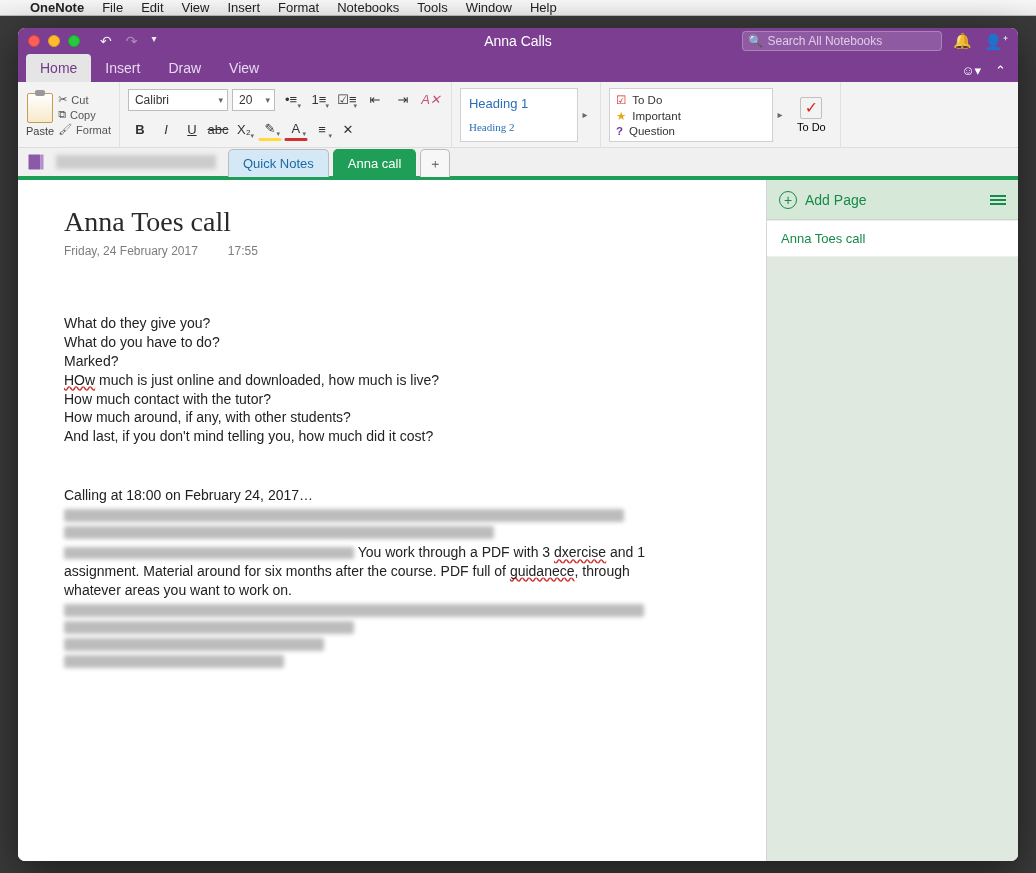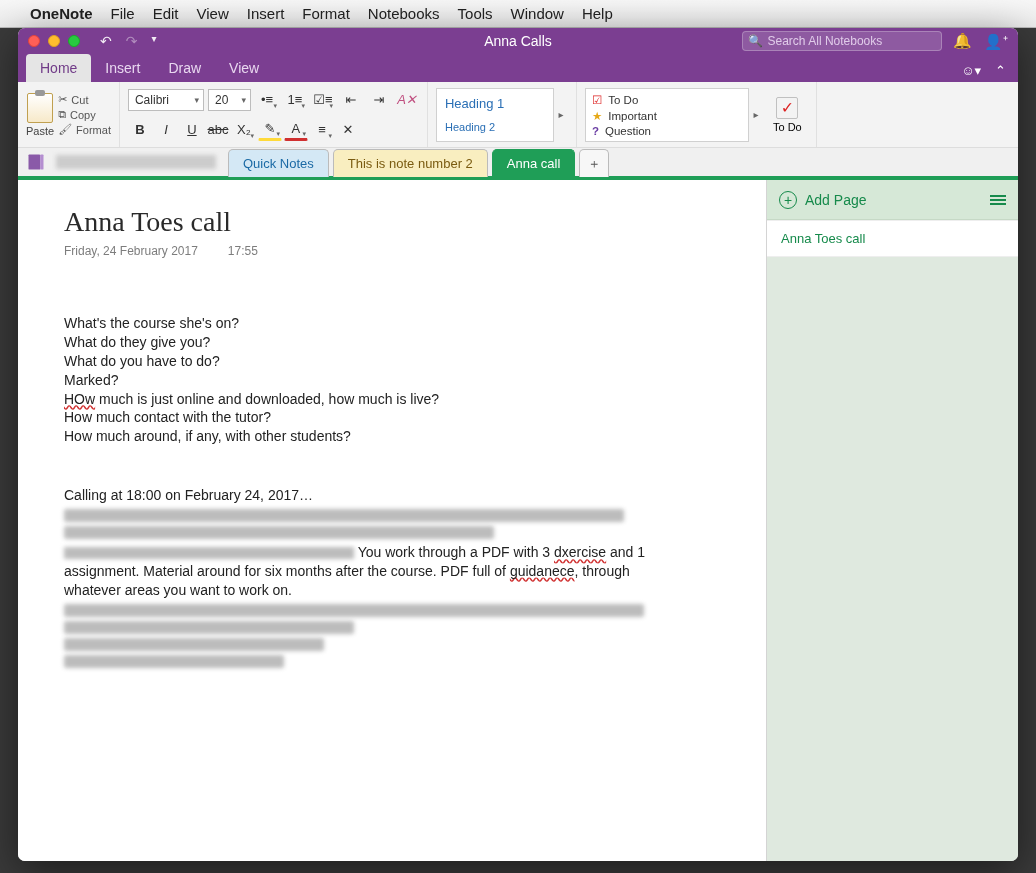--- a/index.html
+++ b/index.html
@@ -7,27 +7,27 @@
   font-family: -apple-system, "Helvetica Neue", Arial, sans-serif;
   background: #3a3a3a;
   width: 1036px;
   height: 873px;
   overflow: hidden;
   font-size: 13px;
 }
 
 .mac-menubar {
   background: linear-gradient(#f7f7f7,#ececec);
-  height: 28px;
+  height: 16px;
   display: flex;
   align-items: center;
   padding: 0 12px;
   gap: 18px;
   border-bottom: 1px solid #bbb;
-  font-size: 15px;
+  font-size: 13px;
   color: #222;
 }
 .mac-menubar .apple { font-size: 15px; }
 .mac-menubar .app-name { font-weight: 700; }
 .mac-menubar span { cursor: default; }
 
 
 .window {
   position: absolute;
   top: 28px; left: 18px;
@@ -94,35 +94,35 @@
 .clip-icon { width:26px; height:30px; background:linear-gradient(#fff,#f7e9c9); border:1px solid #c0a050; border-radius:2px; position:relative;}
 .clip-icon:before{content:""; position:absolute; top:-4px; left:7px; width:10px; height:6px; background:#999; border-radius:2px;}
 .mini-list { display:flex; flex-direction:column; gap:2px; font-size:11px; color:#555;}
 .mini-list div { display:flex; align-items:center; gap:4px;}
 .font-row { display:flex; gap:4px; align-items:center; }
 .select {
   border:1px solid #bdbdbd; background:#fff; height:22px; font-size:12px;
   display:flex; align-items:center; padding:0 18px 0 6px; position:relative; color:#333;
 }
 .select:after{content:"▾"; position:absolute; right:4px; font-size:9px; color:#666;}
-.fontname{ width:76px;} .fontsize{ width:43px;}
+.fontname{ width:100px;} .fontsize{ width:43px;}
 .btnrow { display:flex; gap:2px; margin-top:4px;}
 .tbtn {
   width:24px; height:22px; border:1px solid transparent; border-radius:2px;
   display:flex; align-items:center; justify-content:center; font-size:13px; color:#333; position:relative; background:transparent;
 }
 .tbtn .dd{ position:absolute; right:1px; bottom:0; font-size:7px; color:#666;}
 .underline-color { border-bottom:3px solid #ffda3a;}
 .underline-red { border-bottom:3px solid #d03030;}
 .heading-box {
   border:1px solid #d0d0d0; background:#fff; width:118px; height:54px;
   display:flex; flex-direction:column; justify-content:space-around; padding:2px 8px;
 }
 .heading-box .h1{ color:#2a6fb5; font-size:13px;}
-.heading-box .h2{ color:#2a6fb5; font-size:11px;}
+.heading-box .h2{ color:#2a6fb5; font-size:11px;font-family:Liberation Serif, serif;}
 .headwrap{ display:flex; align-items:center;}
 .headwrap .arrow{ width:14px; text-align:center; color:#666; font-size:10px;}
 .tags-box {
   border:1px solid #d0d0d0; background:#fff; width:164px; height:54px;
   display:flex; flex-direction:column; justify-content:center; gap:2px; padding:2px 6px; font-size:11.5px; color:#333;
 }
 .tags-box div{ display:flex; align-items:center; gap:6px;}
 .todo-col{ display:flex; flex-direction:column; align-items:center; font-size:11px; gap:2px; padding:0 6px;}
 .todo-check{ width:22px; height:22px; border:1px solid #c0c0c0; border-radius:2px; display:flex; align-items:center; justify-content:center; color:#d22; font-size:16px;}
 
@@ -314,40 +314,39 @@
     </div>
   </div>
 
   <div class="nbstrip">
     <svg class="nb-icon" viewBox="0 0 24 24">
         <rect x="3" y="3" width="14" height="18" fill="#8a5aa8" rx="1"></rect>
         <rect x="17" y="3" width="4" height="18" fill="#b48ed0" rx="1"></rect>
       </svg>
     <div class="nbname-blur"></div>
     <div class="nbtab blue">Quick Notes</div>
-    <div class="nbtab yellow">This is note number 2</div>
     <div class="nbtab green">Anna call</div>
     <div class="nbtab addtab">＋</div>
   </div>
 
   <div class="content">
     <div class="page">
       <div class="page-title">Anna Toes call</div>
       <div class="page-meta">
         <span>Friday, 24 February 2017</span>
         <span>17:55</span>
       </div>
       <div class="body">
-        <p>What's the course she's on?</p>
         <p>What do they give you?</p>
         <p>What do you have to do?</p>
         <p>Marked?</p>
         <p><span class="spellerr">HOw</span> much is just online and downloaded, how much is live?</p>
         <p>How much contact with the tutor?</p>
         <p>How much around, if any, with other students?</p>
+        <p>And last, if you don't mind telling you, how much did it cost?</p>
 
         <p style="margin-top:40px">Calling at 18:00 on February 24, 2017…</p>
         <div class="blurline" style="width:560px"></div>
         <div class="blurline" style="width:430px"></div>
         <p><span style="display:inline-block;width:290px;height:12px;background:#bcbcbc;filter:blur(2px);vertical-align:middle"></span> <span>You work through a PDF with 3 </span><span class="spellerr">dxercise</span><span> and 1 assignment. Material around for six months after the course. PDF full of </span><span class="spellerr">guidanece</span><span>, through whatever areas you want to work on.</span></p>
         <div class="blurline" style="width:580px"></div>
         <div class="blurline" style="width:290px"></div>
         <div class="blurline" style="width:260px"></div>
         <div class="blurline" style="width:220px"></div>
       </div>

